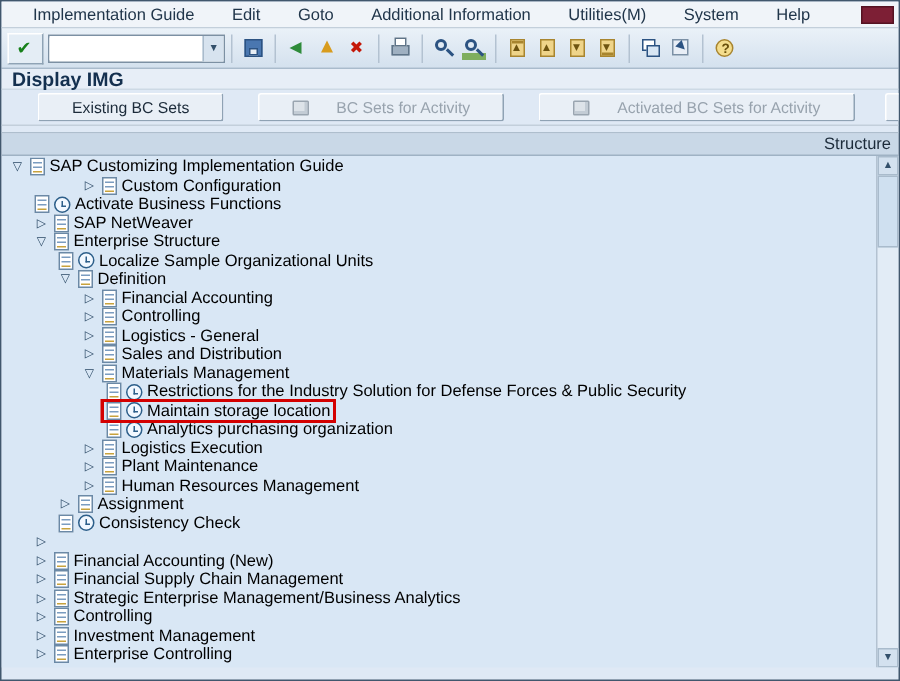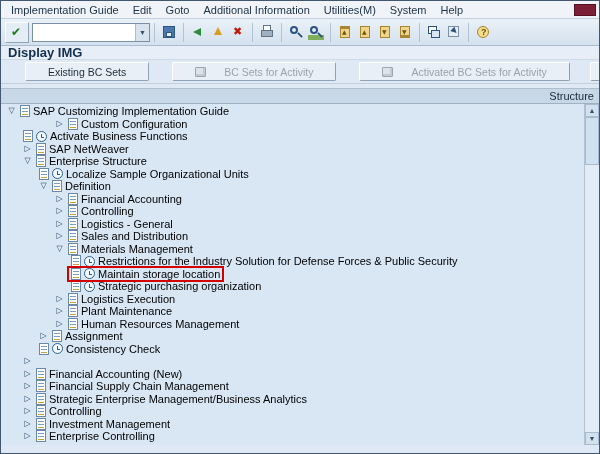--- a/index.html
+++ b/index.html
@@ -4,21 +4,21 @@
 <style>
   html,body{margin:0;padding:0;background:#9aa7b5;}
   *{box-sizing:border-box;}
   .window{
     width:600px;height:454px;position:relative;overflow:hidden;
     border:1px solid #41576d;background:#dfe9f5;
     font:11px "Liberation Sans",sans-serif;color:#1a2634;
   }
   
   .menubar{height:18px;background:#f0f4f9;border-bottom:1px solid #c3cfdb;display:flex;align-items:center;padding:0 3px;}
-  .menu-item{padding:1px 7px;color:#20354a;white-space:nowrap;cursor:default;}
+  .menu-item{padding:1px 7px;color:#20354a;white-space:nowrap;cursor:default;margin-left:11px;}
   .sys-box{margin-left:auto;width:22px;height:12px;background:#7d1f35;border:1px solid #551222;}
   
   .toolbar{height:27px;background:linear-gradient(#eaf1f8,#d4e1ee);border-bottom:1px solid #a9bbcc;display:flex;align-items:center;padding:0 4px;}
   .tb-btn{width:24px;height:21px;background:#e4edf5;border:1px solid;border-color:#ffffff #8fa3b5 #8fa3b5 #ffffff;display:inline-flex;align-items:center;justify-content:center;padding:0;margin-right:3px;}
   .cmdwrap{display:inline-flex;align-items:center;height:19px;background:#fff;border:1px solid #7c90a3;}
   .cmd{width:102px;height:15px;border:none;outline:none;font:11px "Liberation Sans",sans-serif;padding:0 3px;}
   .cmd-dd{width:14px;height:17px;background:#d7e3ef;border-left:1px solid #a9bbcc;font-size:7px;color:#33506b;display:inline-flex;align-items:center;justify-content:center;}
   .tb-groups{display:inline-flex;align-items:center;}
   .tb-sep{width:1px;height:19px;background:#b3c2d1;margin:0 4px;display:inline-block;}
   .tb-ibtn{width:20px;height:20px;display:inline-flex;align-items:center;justify-content:center;}
@@ -309,21 +309,21 @@
             <span class="t-doc"></span>
             <span class="t-clock"></span>
             <span class="tlabel">Maintain storage location</span>
           </span>
         </div>
         <div class="trow">
           <span class="ind" style="width:68px"></span>
           <span class="rc">
             <span class="t-doc"></span>
             <span class="t-clock"></span>
-            <span class="tlabel">Strategic purchasing organization</span>
+            <span class="tlabel">Analytics purchasing organization</span>
           </span>
         </div>
         <div class="trow">
           <span class="ind" style="width:52px"></span>
           <span class="exp">▷</span>
           <span class="rc">
             <span class="t-doc"></span>
             <span class="tlabel">Logistics Execution</span>
           </span>
         </div>

